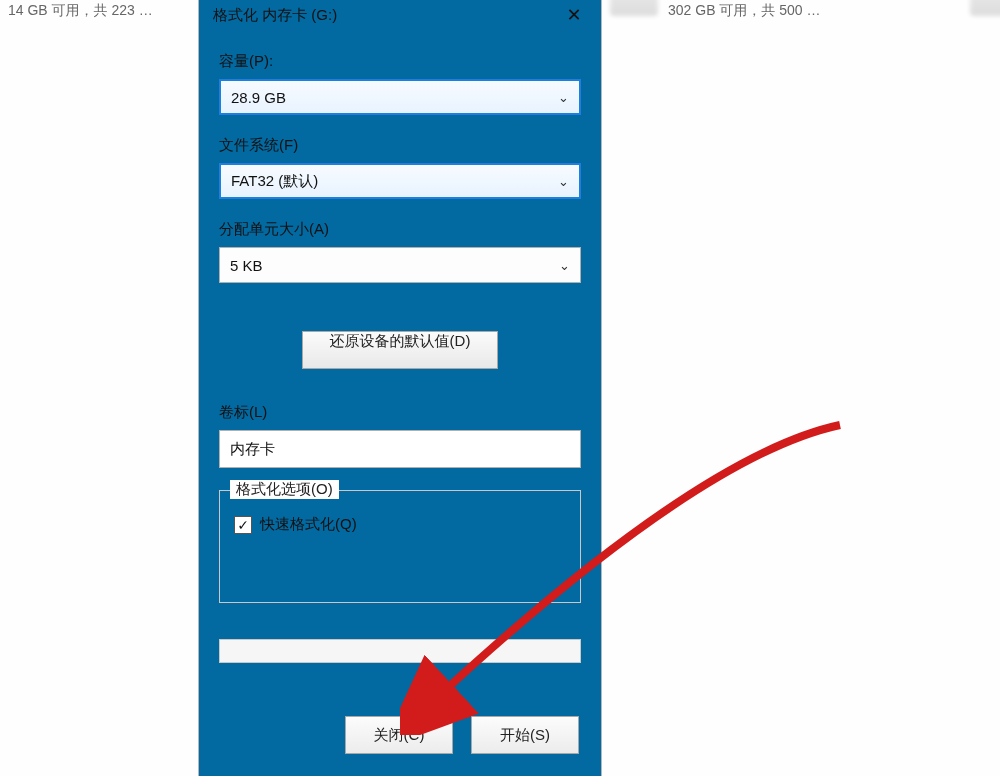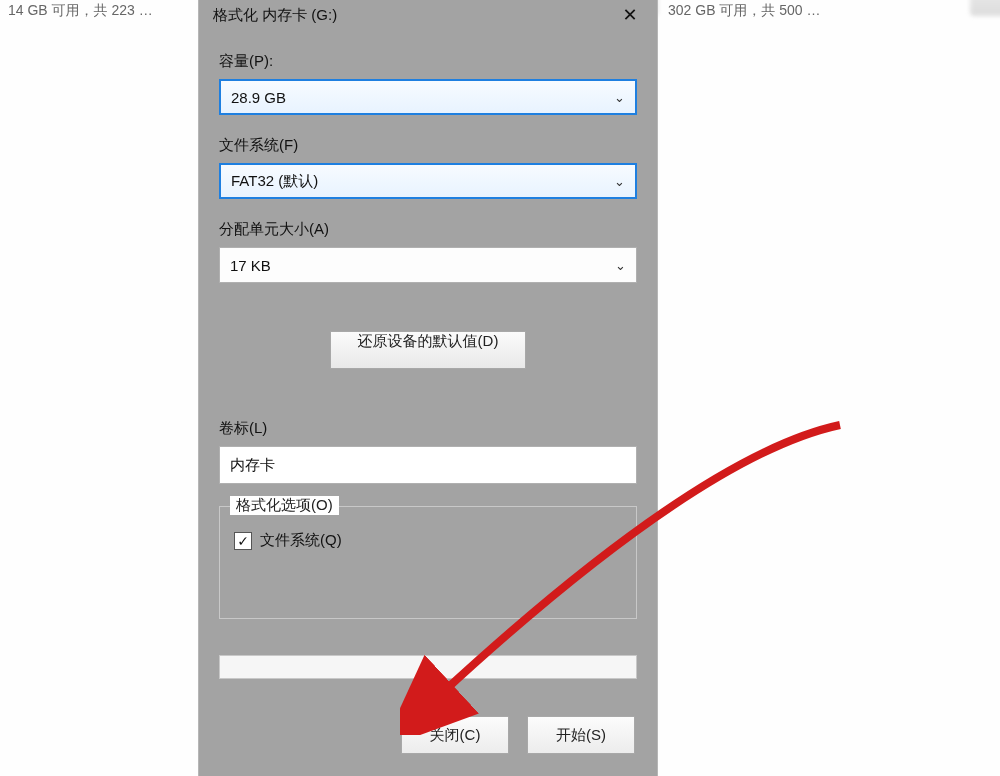--- a/index.html
+++ b/index.html
@@ -48,23 +48,23 @@
       height: 28px;
       background: linear-gradient(#d8d8d8, #bcbcbc);
       border-radius: 4px;
       filter: blur(2px);
       opacity: 0.5;
     }
     .dialog {
       position: absolute;
       top: 0;
       left: 198px;
-      width: 460px;
+      width: 404px;
       height: 776px;
-      background: #a3a3a3;
+      background: #0369a1;
       border-left: 1px solid #b6b6b6;
       border-right: 1px solid #b6b6b6;
       display: flex;
       flex-direction: column;
     }
     .titlebar {
       display: flex;
       align-items: center;
       justify-content: space-between;
       padding: 4px 10px 6px 14px;
@@ -237,40 +237,40 @@
     </div>
 
     <div class="field-label">文件系统(F)</div>
     <div class="select">
       <span>FAT32 (默认)</span>
       <span class="chev">⌄</span>
     </div>
 
     <div class="field-label">分配单元大小(A)</div>
     <div class="select plain">
-      <span>17 KB</span>
+      <span>5 KB</span>
       <span class="chev">⌄</span>
     </div>
 
     <div class="restore-row">
       <div class="restore-btn">
         <span>还原设备的默认值(D)</span>
       </div>
     </div>
 
-    <div class="field-label" style="margin-top:50px">卷标(L)</div>
+    <div class="field-label" style="margin-top:34px">卷标(L)</div>
     <input class="text-input" value="内存卡" style="">
 
     <div class="options-group">
       <span class="options-legend">格式化选项(O)</span>
       <div class="checkbox-row">
         <span class="checkbox">
           <span>✓</span>
         </span>
-        <span>文件系统(Q)</span>
+        <span>快速格式化(Q)</span>
       </div>
     </div>
 
     <div class="progress-bar"></div>
 
   </div>
 
   <div class="footer">
     <button>关闭(C)</button>
     <button>开始(S)</button>

